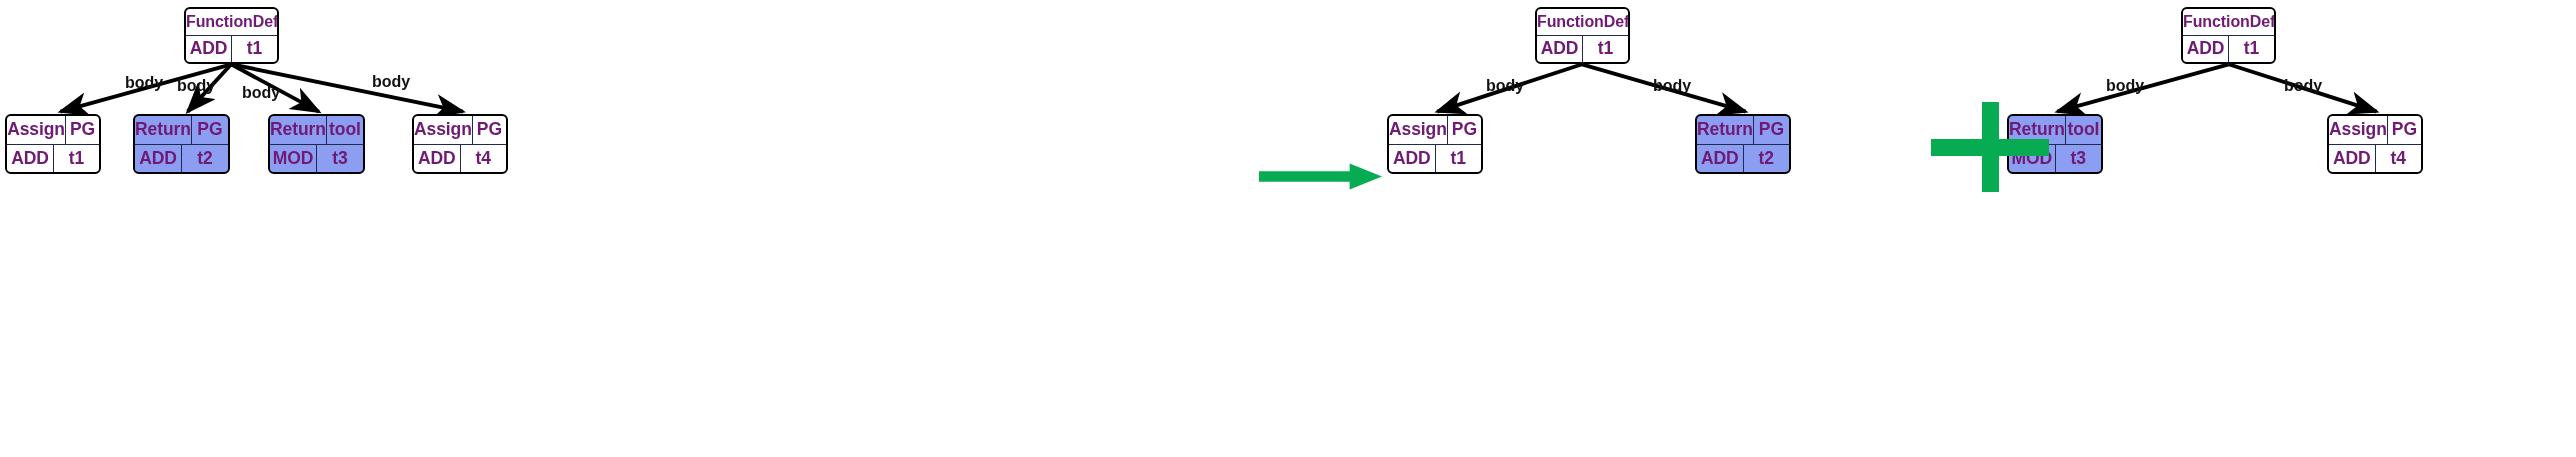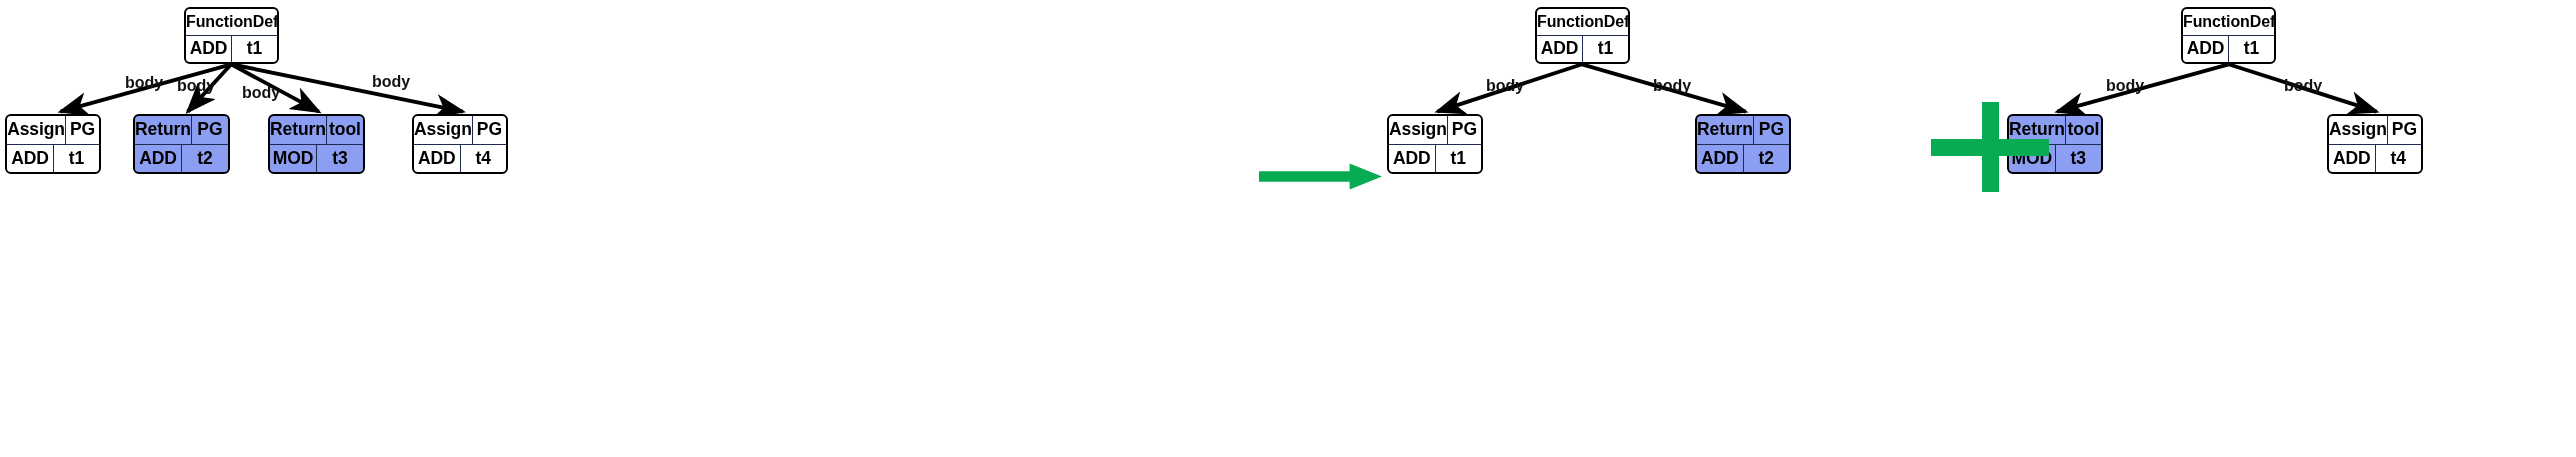--- a/index.html
+++ b/index.html
@@ -48,21 +48,21 @@
   .node .row.top {
     border-bottom: 1.9px solid #1f2a52;
   }
   .node .cell {
     flex: 1 1 50%;
     display: flex;
     align-items: center;
     justify-content: center;
     font-size: 17.5px;
     font-weight: bold;
-    color: #000000;
+    color: #701a75;
     letter-spacing: -0.1px;
     white-space: nowrap;
     overflow: visible;
   }
   .node .cell.left {
     border-right: 1.9px solid #1f2a52;
   }
   .node .cell.wide {
     font-size: 16px;
   }

